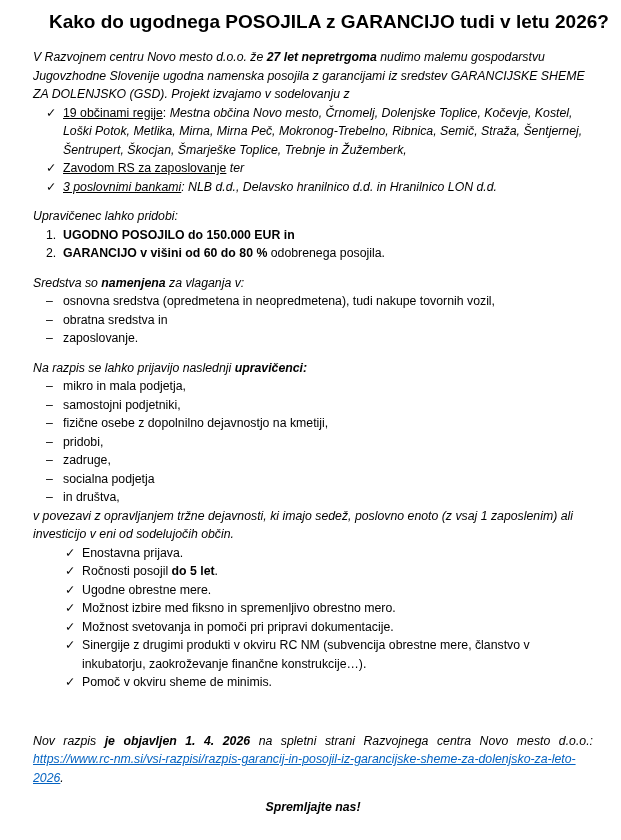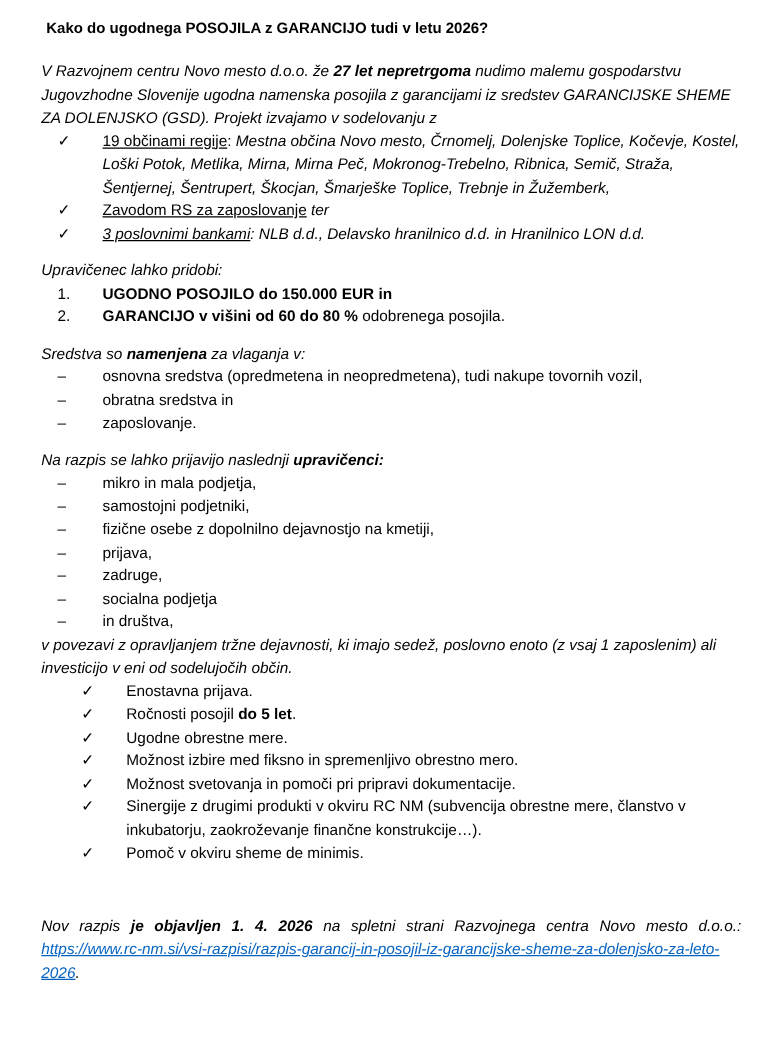--- a/index.html
+++ b/index.html
@@ -10,39 +10,39 @@
     overflow: hidden;
     font-family: "Liberation Sans", sans-serif;
     color: #000000;
   }
   .page {
     padding: 10px 28px 0 33px;
     font-size: 12.3px;
     line-height: 18.5px;
   }
   .title {
-    margin: 0 0 14px 4px;
-    font-size: 12px;
+    margin: 0 0 14px 16px;
+    font-size: 19px;
     line-height: 24px;
     font-weight: 700;
     white-space: nowrap;
   }
   .para { margin: 0; font-style: italic; }
   .gap { margin-top: 11px; }
   .align-justify { text-align: justify; margin-top: 40px; }
   .align-center { text-align: center; }
   .b { font-weight: 700; }
   .i { font-style: italic; }
   .u { text-decoration: underline; }
   .list { margin: 0; }
   .li { display: flex; align-items: flex-start; }
   .list.lvl1 .li { padding-left: 13px; }
   .list.lvl2 .li { padding-left: 32px; }
   .marker { flex: 0 0 17px; }
-  .li-body { flex: 1 1 auto; min-width: 0; margin-left: 19px; }
+  .li-body { flex: 1 1 auto; min-width: 0; }
   a.link { text-decoration: underline; cursor: pointer; }
 </style>
 </head>
 <body>
 
 <div class="page">
   <h1 class="title">Kako do ugodnega POSOJILA z GARANCIJO tudi v letu 2026?</h1>
   <div id="doc-blocks">
       <p class="para"><span>V Razvojnem centru Novo mesto d.o.o. že </span><span class="b">27 let nepretrgoma</span><span> nudimo malemu gospodarstvu Jugovzhodne Slovenije ugodna namenska posojila z garancijami iz sredstev GARANCIJSKE SHEME ZA DOLENJSKO (GSD). Projekt izvajamo v sodelovanju z</span></p>
       <div class="list lvl1">
@@ -94,21 +94,21 @@
         <div class="li">
           <span class="marker">–</span>
           <span class="li-body"><span>samostojni podjetniki,</span></span>
         </div>
         <div class="li">
           <span class="marker">–</span>
           <span class="li-body"><span>fizične osebe z dopolnilno dejavnostjo na kmetiji,</span></span>
         </div>
         <div class="li">
           <span class="marker">–</span>
-          <span class="li-body"><span>prijava,</span></span>
+          <span class="li-body"><span>pridobi,</span></span>
         </div>
         <div class="li">
           <span class="marker">–</span>
           <span class="li-body"><span>zadruge,</span></span>
         </div>
         <div class="li">
           <span class="marker">–</span>
           <span class="li-body"><span>socialna podjetja</span></span>
         </div>
         <div class="li">
@@ -141,14 +141,15 @@
         <div class="li">
           <span class="marker">✓</span>
           <span class="li-body"><span>Sinergije z drugimi produkti v okviru RC NM (subvencija obrestne mere, članstvo v inkubatorju, zaokroževanje finančne konstrukcije…).</span></span>
         </div>
         <div class="li">
           <span class="marker">✓</span>
           <span class="li-body"><span>Pomoč v okviru sheme de minimis.</span></span>
         </div>
       </div>
       <p class="para align-justify gap"><span>Nov razpis </span><span class="b">je objavljen 1. 4. 2026</span><span> na spletni strani Razvojnega centra Novo mesto d.o.o.: </span><a class="link" href="#" style="color: rgb(5, 99, 193);">https://www.rc-nm.si/vsi-razpisi/razpis-garancij-in-posojil-iz-garancijske-sheme-za-dolenjsko-za-leto-2026</a><span>.</span></p>
+      <p class="para align-center gap"><span class="b">Spremljajte nas!</span></p>
     </div>
 </div>
 
 </body></html>

